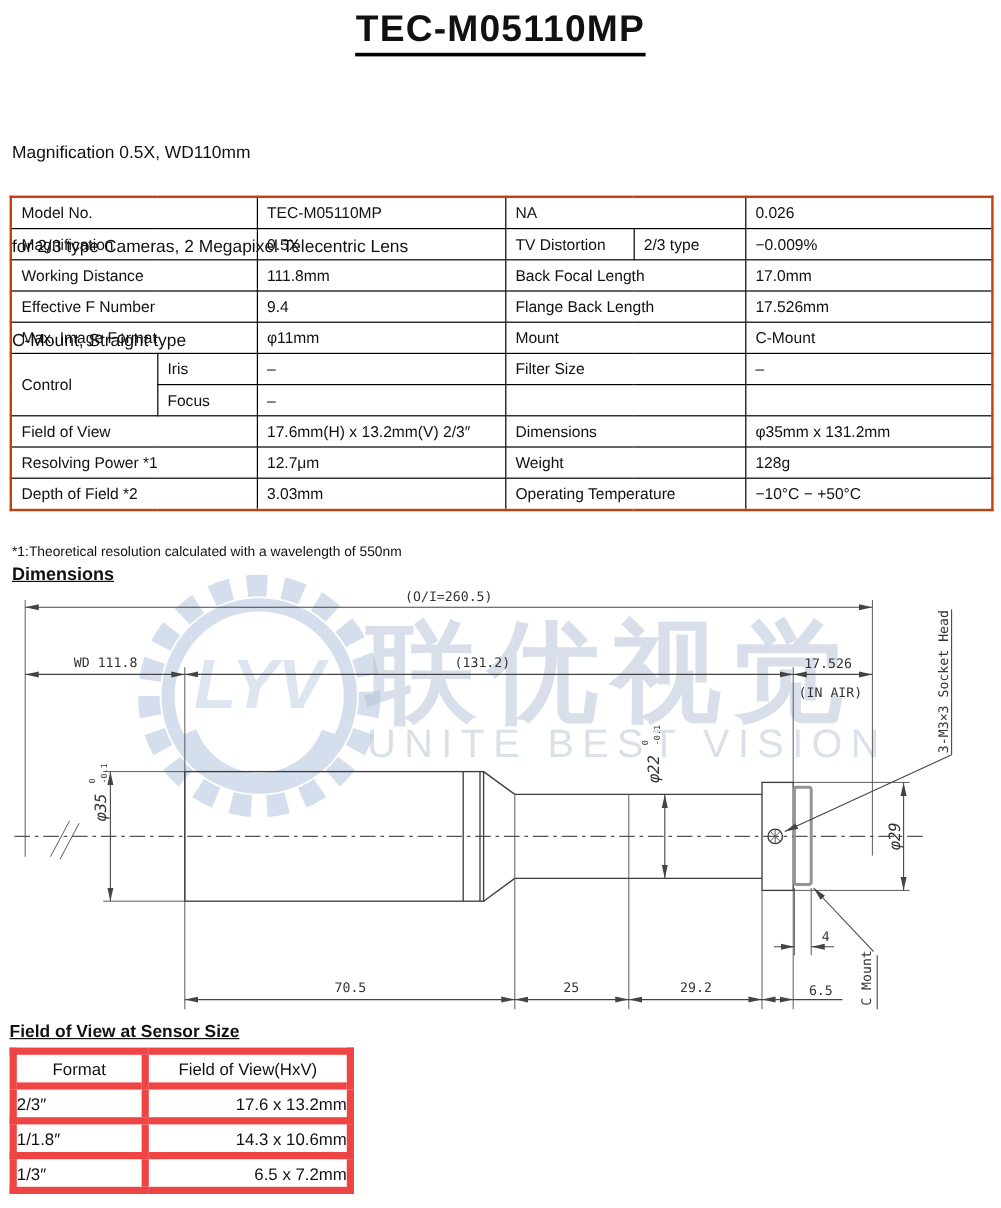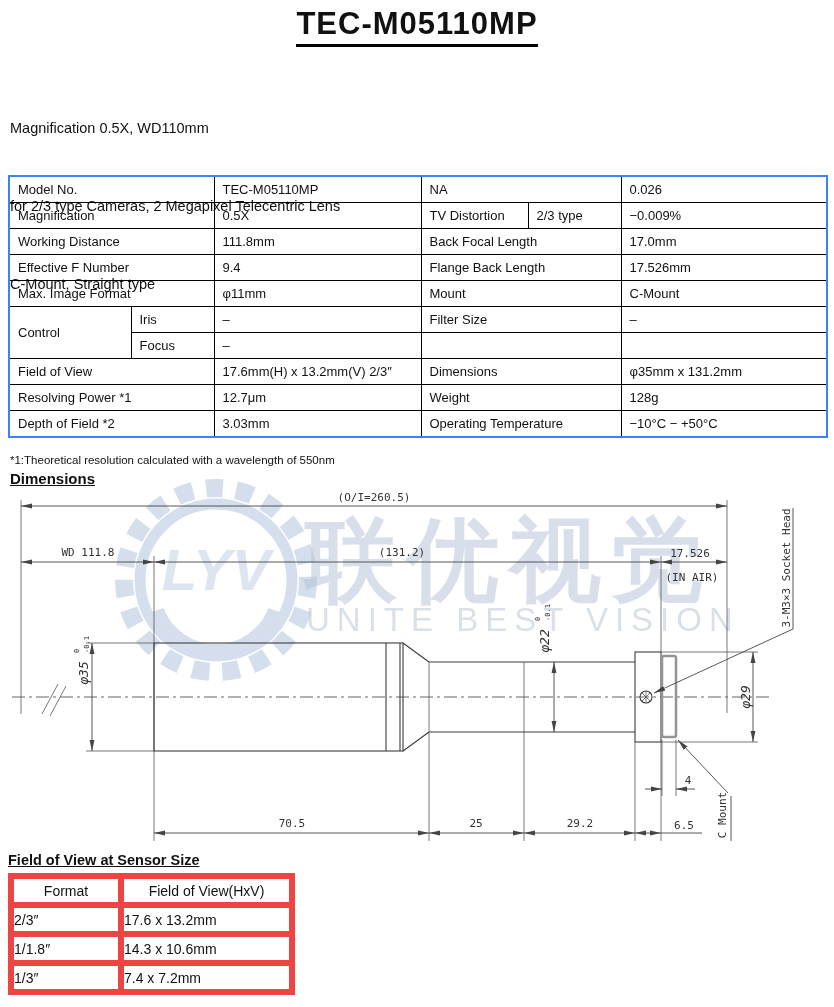--- a/index.html
+++ b/index.html
@@ -12,38 +12,38 @@
   
   #title-wrap{top:6px;left:0;width:834px;text-align:center;}
   #page-title{
     display:inline-block;font-size:31px;font-weight:bold;letter-spacing:1px;
     border-bottom:3px solid #000;padding-bottom:2px;font-family:"Liberation Sans",sans-serif;
   }
   
   #subtitle{top:63px;left:10px;font-size:14.5px;font-weight:normal;line-height:26px;white-space:pre;}
   
   #spec-table{top:163px;left:8px;border-collapse:collapse;table-layout:fixed;width:818px;background:transparent;}
-  #spec-table{border:2px solid #3b82f6;margin-top:12px;}
+  #spec-table{border:2px solid #c2410c;}
   #spec-table td{
     border:1px solid #000;height:25px;padding:0 4px 0 8px;font-size:13px;
     vertical-align:middle;overflow:hidden;white-space:nowrap;
   }
   
   #footnotes{top:415px;left:10px;font-size:11.5px;line-height:18px;white-space:pre;}
   
   #dims-heading{top:470px;left:10px;font-size:15px;font-weight:bold;text-decoration:underline;}
   
   #fov-heading{top:852px;left:8px;font-size:14.5px;font-weight:bold;text-decoration:underline;}
   
   #fov-table{top:873px;left:8px;border-collapse:collapse;table-layout:fixed;background:transparent;}
   #fov-table{border:2px solid #000;}
   #fov-table td{border:6px solid #ef4444;height:23px;font-size:14px;padding:0;vertical-align:middle;}
   #fov-table tr.hdr td{text-align:center;border-bottom:3px double #000;}
   #fov-table td.c1{width:92px;text-align:left;padding-right:12px;border-right:2px solid #000;}
-  #fov-table td.c2{width:165px;text-align:left;}
+  #fov-table td.c2{width:165px;text-align:right;}
   #fov-table tr.hdr td.c1{text-align:center;padding-right:0;}
   
   #drawing-svg{position:absolute;top:0;left:0;z-index:0;}
   .zlift{z-index:1;}
   svg text{font-family:"DejaVu Sans Mono","Liberation Mono",monospace;font-size:11px;fill:#333;}
   svg text.small{font-size:7px;}
   svg text.phi{font-size:13px;font-style:italic;}
   svg text.wm-cn{font-family:"DejaVu Sans",sans-serif;font-size:92px;font-weight:bold;fill:#b2c1d8;opacity:.5;letter-spacing:10px;}
   svg text.wm-en{font-family:"Liberation Sans",sans-serif;font-size:33px;fill:#c3cdda;opacity:.6;letter-spacing:7px;}
   svg text.wm-lyv{font-family:"Liberation Sans",sans-serif;font-size:58px;font-weight:bold;font-style:italic;fill:#b2c4de;opacity:.8;}
@@ -278,16 +278,16 @@
       <tr>
         <td class="c1">2/3″</td>
         <td class="c2">17.6 x 13.2mm</td>
       </tr>
       <tr>
         <td class="c1">1/1.8″</td>
         <td class="c2">14.3 x 10.6mm</td>
       </tr>
       <tr>
         <td class="c1">1/3″</td>
-        <td class="c2">7.4 x 7.2mm</td>
+        <td class="c2">6.5 x 7.2mm</td>
       </tr>
     </tbody>
 </table>
 
 </body></html>

